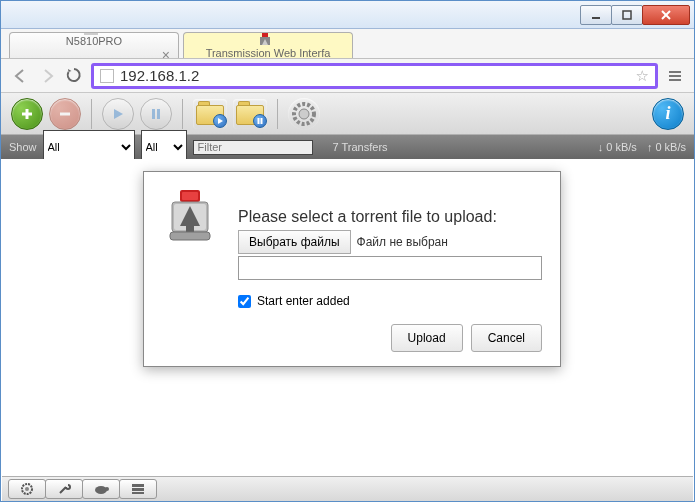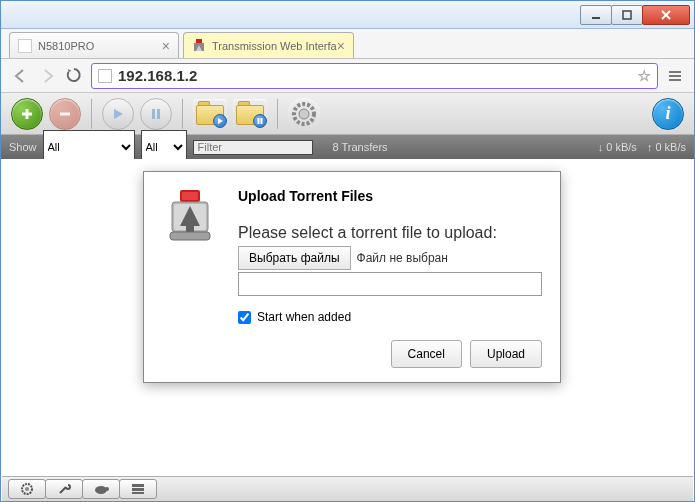--- a/index.html
+++ b/index.html
@@ -7,30 +7,30 @@
 
 
 .titlebar { height: 28px; background: linear-gradient(#f0f5fb, #d8e6f6); border-bottom: 1px solid #a0b8d8; display: flex; align-items: center; justify-content: flex-end; padding: 0 4px; }
 .win-btns { display: flex; gap: 0; }
 .win-btn { width: 32px; height: 20px; border: 1px solid #7a8fa8; background: linear-gradient(#f8fafd,#d5e0ee); border-radius: 2px; display: flex; align-items: center; justify-content: center; margin-left: -1px; }
 .win-btn.close { background: linear-gradient(#f08070,#d04530); border-color: #a03020; width: 48px; }
 .win-btn svg { display: block; }
 
 
 .tabstrip { height: 30px; background: #f5f5f5; border-bottom: 1px solid #c0c0c0; display: flex; align-items: flex-end; padding: 0 8px; }
-.tab { height: 26px; border: 1px solid #b0b0b0; border-bottom: none; border-radius: 4px 4px 0 0; background: linear-gradient(#fdfdfd,#ededed); display: flex; align-items: center; padding: 0 8px; margin-right: 4px; font-size: 11px; color: #666; min-width: 170px; }
+.tab { height: 26px; border: 1px solid #b0b0b0; border-bottom: none; border-radius: 4px 4px 0 0; background: linear-gradient(#fdfdfd,#ededed); display: flex; align-items: center; padding: 0 8px; margin-right: 4px; font-size: 11px; color: #666; min-width: 170px; flex-direction: column; }
 .tab.active { background: #fef9c3; }
 .tab .favicon { width: 14px; height: 14px; margin-right: 6px; }
 .tab .tab-close { margin-left: auto; color: #888; font-size: 14px; }
 
 
 .navbar { height: 34px; background: #f5f5f5; border-bottom: 1px solid #c8c8c8; display: flex; align-items: center; padding: 0 8px; gap: 6px; }
 .nav-arrow { width: 22px; height: 22px; display: flex; align-items: center; justify-content: center; color: #999; }
 .reload { width: 20px; height: 20px; }
-.url-bar { flex: 1; height: 26px; border: 1px solid #8b5cf6; border-radius: 3px; background: #fff; display: flex; align-items: center; padding: 0 6px; font-size: 15px; font-weight: bold; }
+.url-bar { flex: 1; height: 26px; border: 3px solid #8b5cf6; border-radius: 3px; background: #fff; display: flex; align-items: center; padding: 0 6px; font-size: 15px; }
 .url-bar .page-icon { width: 14px; height: 14px; margin-right: 6px; border: 1px solid #bbb; background: #fff; }
 .url-bar .host { color: #333; }
 .url-bar .path { color: #999; }
 .url-bar .star { margin-left: auto; color: #aaa; font-size: 15px; }
 .chrome-menu { width: 22px; height: 22px; display: flex; align-items: center; justify-content: center; }
 
 
 .toolbar { height: 42px; background: linear-gradient(#f0f0f0,#d8d8d8); border-bottom: 1px solid #b0b0b0; display: flex; align-items: center; padding: 0 10px; gap: 6px; }
 .tool-btn { width: 32px; height: 32px; border-radius: 50%; border: 1px solid #888; background: linear-gradient(#fff,#ccc); display: flex; align-items: center; justify-content: center; box-shadow: inset 0 1px 2px rgba(255,255,255,.8); }
 .tool-btn.green { background: radial-gradient(circle at 30% 30%, #8cd050, #4a9018); border-color: #3a7010; }
@@ -206,21 +206,21 @@
       </svg>
   </div>
   <div class="tool-btn blue-info">i</div>
 </div>
 
 <div class="filterbar">
   <span>Show</span>
   <select style="width:92px"><option>All</option></select>
   <select style="width:46px"><option>All</option></select>
   <input type="text" placeholder="Filter" style="">
-  <span style="margin-left:14px">8 Transfers</span>
+  <span style="margin-left:14px">7 Transfers</span>
   <span class="spacer"></span>
   <span class="rate">↓ 0 kB/s</span>
   <span class="rate">↑ 0 kB/s</span>
 </div>
 
 <div class="content">
   <div style="height:400px"></div>
 </div>
 
 <div class="statusbar">
@@ -256,30 +256,29 @@
       <svg width="56" height="56" viewBox="0 0 56 56">
         <rect x="18" y="2" width="20" height="12" rx="2" fill="#c82020"></rect>
         <rect x="20" y="4" width="16" height="8" rx="1" fill="#e84040"></rect>
         <rect x="10" y="14" width="36" height="30" rx="3" fill="#b8b8b8" stroke="#888"></rect>
         <rect x="12" y="16" width="32" height="26" rx="2" fill="#d8d8d8"></rect>
         <path d="M28 18 L18 38 L24 38 L24 44 L32 44 L32 38 L38 38 Z" fill="#606060"></path>
         <rect x="8" y="44" width="40" height="8" rx="3" fill="#a0a0a0" stroke="#707070"></rect>
       </svg>
     </div>
     <div class="dialog-content">
-      <h3>Upload Torrent Files</h3>
       <div class="field-label">Please select a torrent file to upload:</div>
       <div class="file-row">
         <button class="file-btn">Выбрать файлы</button>
         <span class="file-status">Файл не выбран</span>
       </div>
       <input type="text" class="url-input" value="" style="">
       <div class="check-row">
         <input type="checkbox" checked="" style="">
-        <span>Start when added</span>
+        <span>Start enter added</span>
       </div>
     </div>
   </div>
   <div class="dialog-buttons">
+    <button>Upload</button>
     <button>Cancel</button>
-    <button>Upload</button>
   </div>
 </div>
 
 </body></html>

